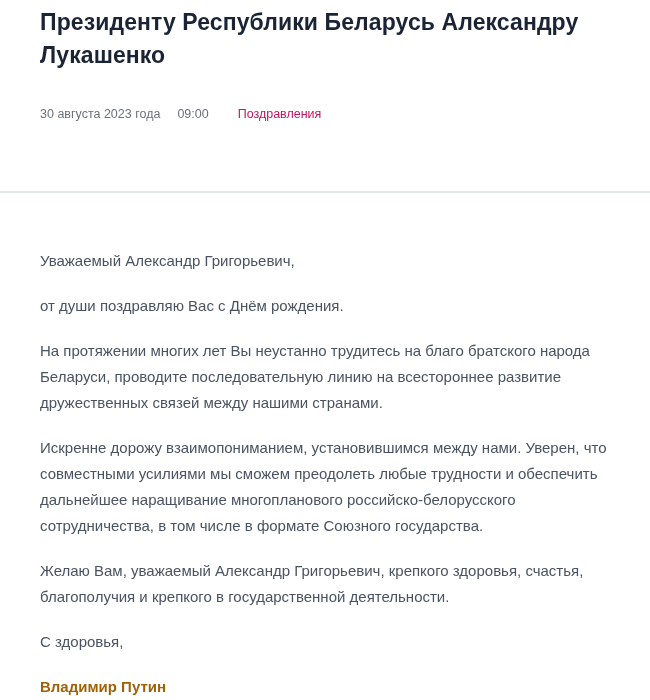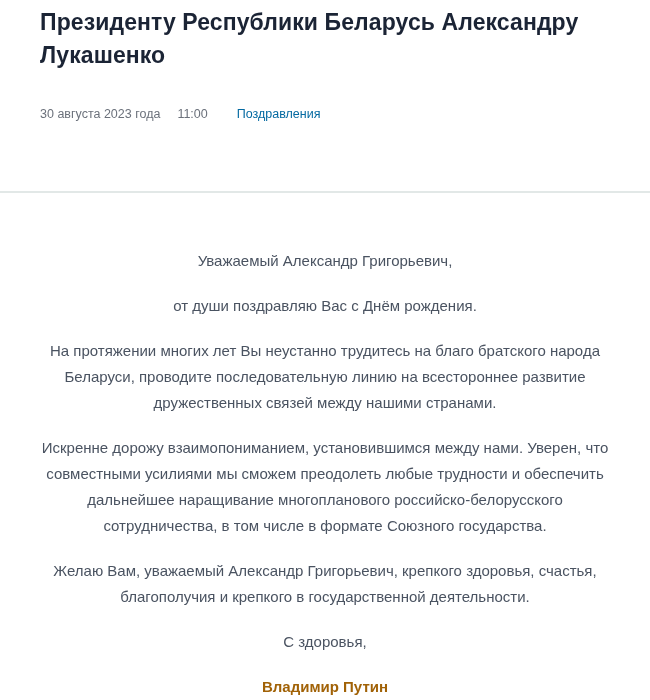--- a/index.html
+++ b/index.html
@@ -31,33 +31,32 @@
     margin-top: 34px;
     font-size: 12.5px;
     line-height: 17px;
     color: #6b717b;
     display: flex;
     align-items: center;
   }
   .meta .date { margin-right: 17px; }
   .meta .time { margin-right: 29px; }
   .meta a {
-    color: #0369a1;
+    color: #be185d;
     text-decoration: none;
     cursor: pointer;
   }
   .divider {
     border: 0;
     border-top: 2px solid #e2e8e7;
     margin: 68px 0 0 0;
     width: 650px;
   }
   .letter {
     padding: 0 40px;
-    text-align: center;
   }
   .letter p {
     margin: 19px 0 0 0;
     font-size: 15px;
     line-height: 26px;
     color: #4a5361;
     max-width: 572px;
   }
   .letter p:first-child {
     margin-top: 55px;
@@ -70,21 +69,21 @@
 </head>
 <body>
 
 <div class="page">
 
   <div class="header">
     <h1 class="title">Президенту Республики Беларусь Александру Лукашенко</h1>
 
     <div class="meta">
       <span class="date">30 августа 2023 года</span>
-      <span class="time">11:00</span>
+      <span class="time">09:00</span>
       <a class="category">Поздравления</a>
     </div>
   </div>
 
   <hr class="divider">
 
   <div class="letter">
     <p>Уважаемый Александр Григорьевич,</p>
     <p>от души поздравляю Вас с Днём рождения.</p>
     <p>На протяжении многих лет Вы неустанно трудитесь на благо братского народа Беларуси, проводите последовательную линию на всестороннее развитие дружественных связей между нашими странами.</p>

